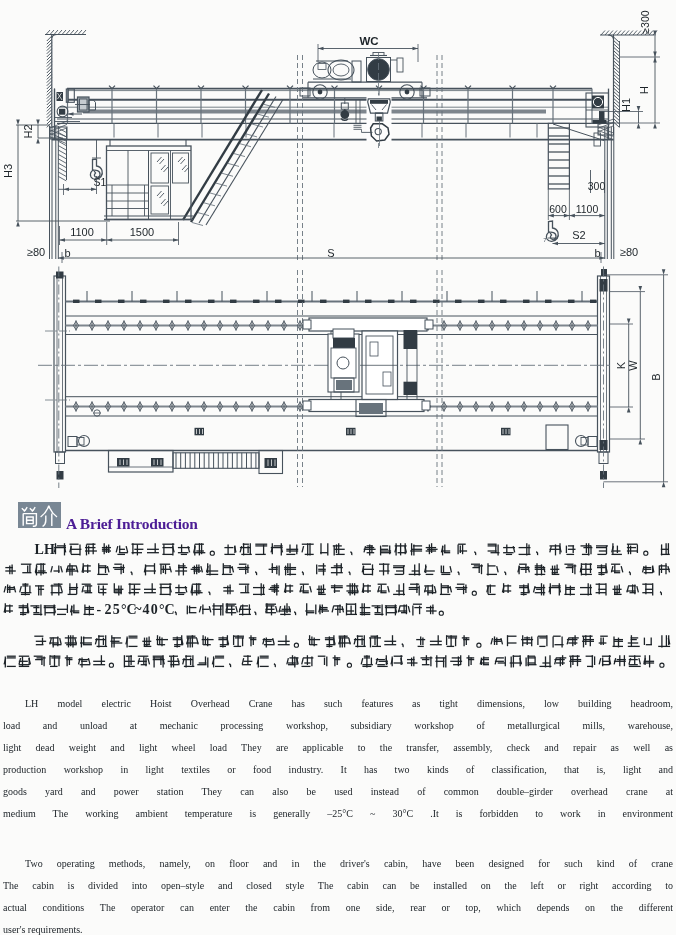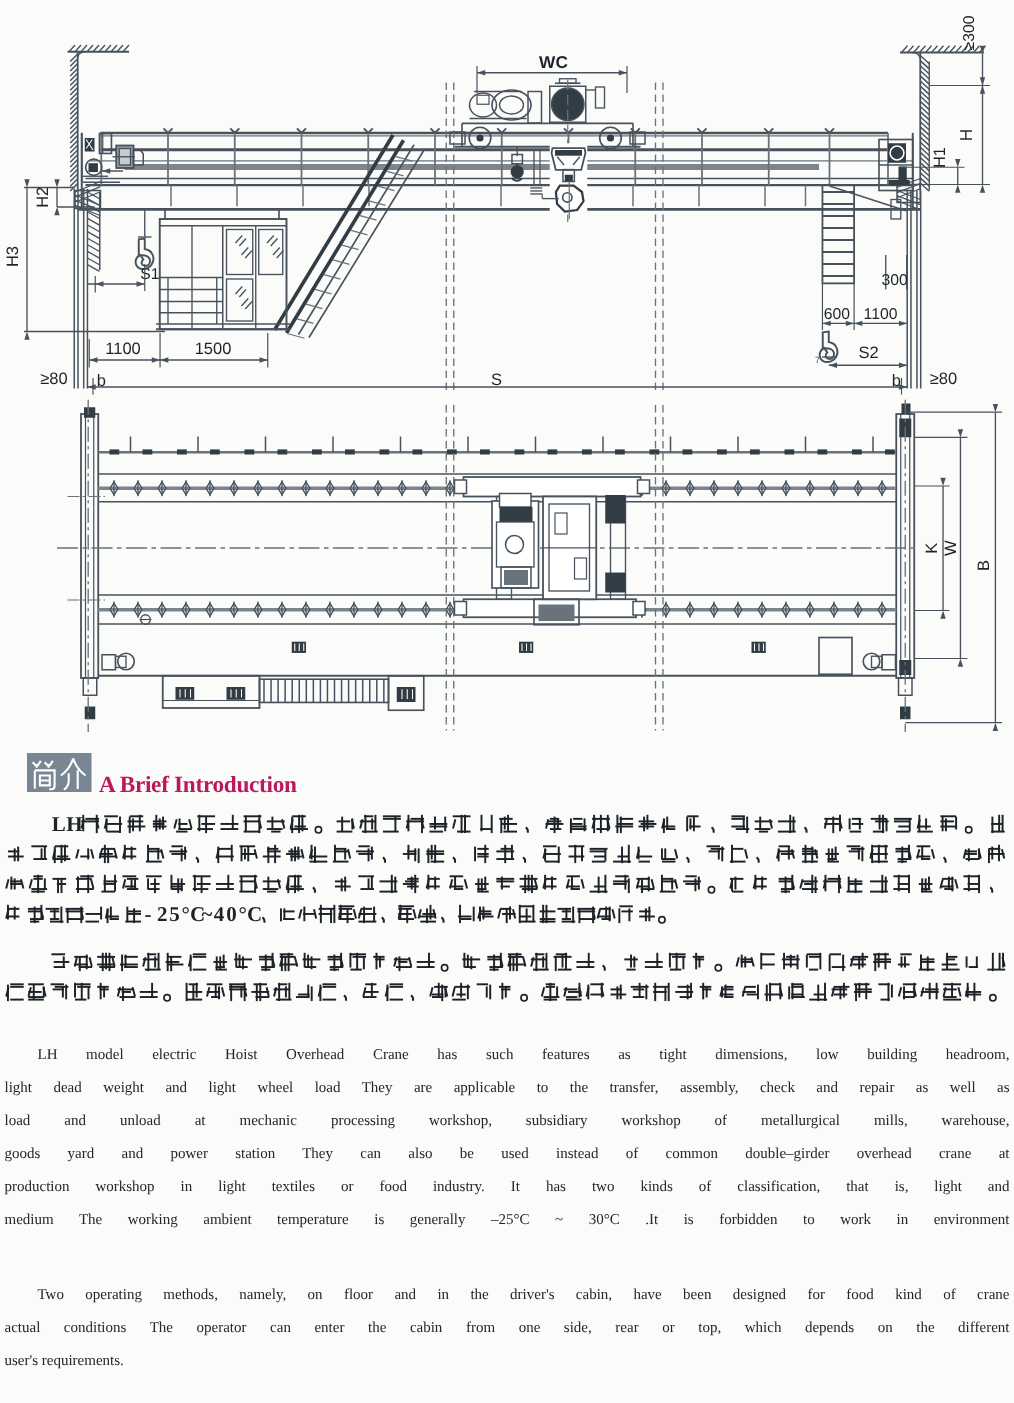--- a/index.html
+++ b/index.html
@@ -2092,27 +2092,28 @@
       <line x1="638.9" y1="658.2" x2="640.4" y2="664.4" stroke="#1c2227" stroke-width="1.3"></line>
       <line x1="643.6" y1="661.3" x2="654.1" y2="661.3" stroke="#1c2227" stroke-width="1.3"></line>
       <line x1="643.6" y1="663.0" x2="654.1" y2="663.0" stroke="#1c2227" stroke-width="1.3"></line>
       <line x1="645.1" y1="655.2" x2="645.1" y2="665.0" stroke="#1c2227" stroke-width="1.3"></line>
       <line x1="649.6" y1="655.2" x2="649.6" y2="667.4" stroke="#1c2227" stroke-width="1.3"></line>
       <line x1="645.4" y1="658.2" x2="643.9" y2="664.4" stroke="#1c2227" stroke-width="1.3"></line>
       <circle cx="661.9" cy="665.2" r="2.1" stroke="#1c2227" stroke-width="1.1" fill="none"></circle>
     </g>
 </svg>
 
-<div style="position:absolute;left:66px;top:514.5px;font-family:'Liberation Serif',serif;font-weight:bold;font-size:15.5px;letter-spacing:-0.2px;color:#be185d;">A Brief Introduction</div>
+<div style="position:absolute;left:66px;top:514.5px;font-family:'Liberation Serif',serif;font-weight:bold;font-size:15.5px;letter-spacing:-0.2px;color:#4c1d95;">A Brief Introduction</div>
 
 <div class="eng" style="top:693px;">
 <div style="text-align:justify;text-align-last:justify;padding-left:22px;">LH model electric Hoist Overhead Crane has such features as tight dimensions, low building headroom,</div>
+<div style="text-align:justify;text-align-last:justify;">load and unload at mechanic processing workshop, subsidiary workshop of metallurgical mills, warehouse,</div>
 <div style="text-align:justify;text-align-last:justify;">light dead weight and light wheel load They are applicable to the transfer, assembly, check and repair as well as</div>
-<div style="text-align:justify;text-align-last:justify;">load and unload at mechanic processing workshop, subsidiary workshop of metallurgical mills, warehouse,</div>
+<div style="text-align:justify;text-align-last:justify;">production workshop in light textiles or food industry. It has two kinds of classification, that is, light and</div>
 <div style="text-align:justify;text-align-last:justify;">goods yard and power station They can also be used instead of common double–girder overhead crane at</div>
-<div style="text-align:justify;text-align-last:justify;">production workshop in light textiles or food industry. It has two kinds of classification, that is, light and</div>
 <div style="text-align:justify;text-align-last:justify;">medium The working ambient temperature is generally –25°C ~ 30°C .It is forbidden to work in environment</div>
 </div>
 
 <div class="eng" style="top:853px;">
-<div style="text-align:justify;text-align-last:justify;padding-left:22px;">Two operating methods, namely, on floor and in the driver's cabin, have been designed for food kind of crane</div>
+<div style="text-align:justify;text-align-last:justify;padding-left:22px;">Two operating methods, namely, on floor and in the driver's cabin, have been designed for such kind of crane</div>
+<div style="text-align:justify;text-align-last:justify;">The cabin is divided into open–style and closed style The cabin can be installed on the left or right according to</div>
 <div style="text-align:justify;text-align-last:justify;">actual conditions The operator can enter the cabin from one side, rear or top, which depends on the different</div>
 <div style="text-align:left;text-align-last:auto;">user's requirements.</div>
 </div>
 </body></html>

